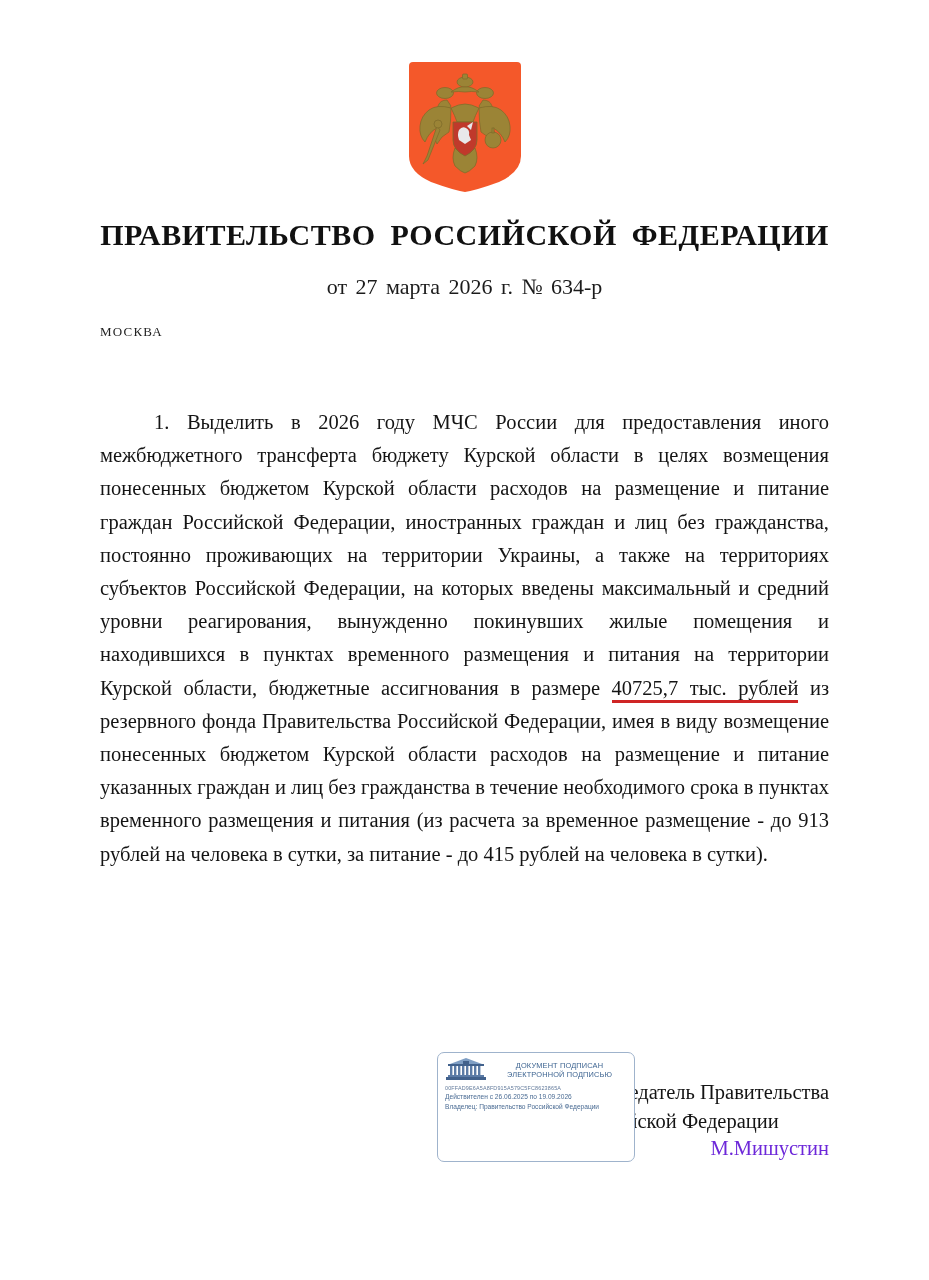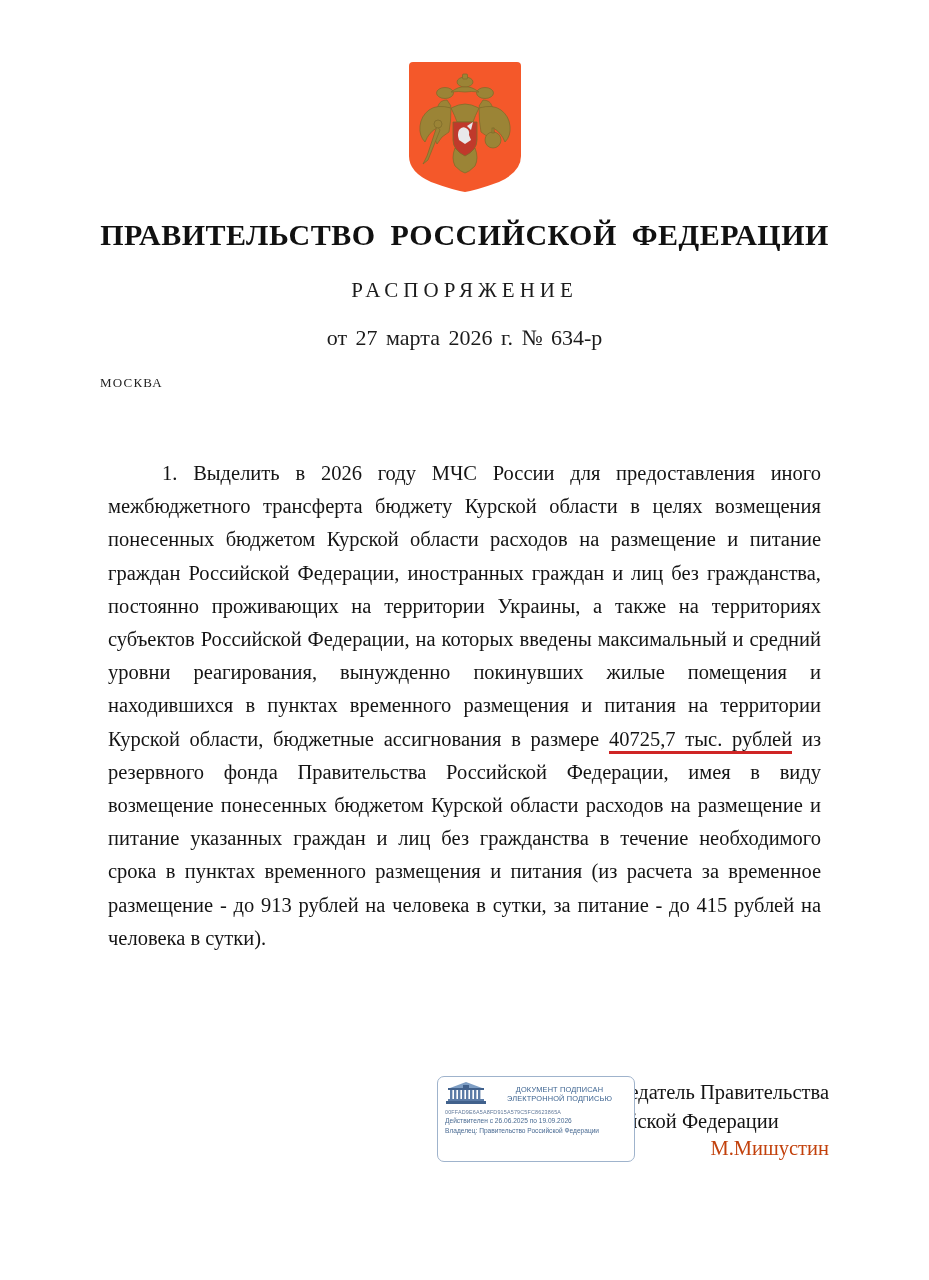--- a/index.html
+++ b/index.html
@@ -71,21 +71,21 @@
   
   .body-text {
     margin-top: 66px;
     font-size: 20.5px;
     line-height: 1.62;
     text-align: justify;
     text-justify: inter-word;
     color: #141414;
   }
   .body-text p {
-    margin: 8px;
+    margin: 0;
     text-indent: 54px;
   }
   .body-text p.p-second {
     margin-top: 2px;
   }
   .hl {
     position: relative;
     white-space: nowrap;
     padding-bottom: 1px;
     border-bottom: 3px solid #cf2525;
@@ -104,32 +104,32 @@
   }
   .sign-role {
     font-size: 20.5px;
     line-height: 1.45;
     color: #141414;
     padding-left: 16px;
     white-space: pre-line;
   }
   .sign-name {
     font-size: 20.5px;
-    color: #c2410c;
+    color: #6d28d9;
     padding-bottom: 2px;
     white-space: nowrap;
   }
 
   
   .estamp {
     position: absolute;
     left: 437px;
     bottom: 118px;
     width: 198px;
-    height: 86px;
+    height: 110px;
     border: 1px solid #9fb3cc;
     border-radius: 7px;
     background: #ffffff;
     box-sizing: border-box;
     padding: 5px 7px 4px 7px;
     font-family: "Liberation Sans", "DejaVu Sans", sans-serif;
     color: #4a6b93;
     overflow: hidden;
   }
   .estamp-head {
@@ -200,21 +200,20 @@
         <path d="M46 62 H70 V80 Q70 90 58 96 Q46 90 46 80 Z" fill="#c0392b" stroke="#7d6a2a" stroke-width="0.8"></path>
         <g fill="#e8e8ea">
           <path d="M52 70 Q55 66 59 68 Q63 70 62 75 L64 80 L58 84 L52 80 Q50 74 52 70 Z"></path>
           <path d="M60 66 L66 62 L64 70 Z"></path>
         </g>
       </svg>
     </div>
   </div>
 
   <div class="doc-title">ПРАВИТЕЛЬСТВО  РОССИЙСКОЙ  ФЕДЕРАЦИИ</div>
-  <div class="doc-subtitle">РАСПОРЯЖЕНИЕ</div>
   <div class="doc-date">от 27 марта 2026 г. № 634-р</div>
   <div class="doc-city">МОСКВА</div>
 
   <div class="body-text">
     <p><span>1. Выделить в 2026 году МЧС России для предоставления иного межбюджетного трансферта бюджету Курской области в целях возмещения понесенных бюджетом Курской области расходов на размещение и питание граждан Российской Федерации, иностранных граждан и лиц без гражданства, постоянно проживающих на территории Украины, а также на территориях субъектов Российской Федерации, на которых введены максимальный и средний уровни реагирования, вынужденно покинувших жилые помещения и находившихся в пунктах временного размещения и питания на территории Курской области, бюджетные ассигнования в размере </span><span class="hl">40725,7 тыс. рублей</span><span> из резервного фонда Правительства Российской Федерации, имея в виду возмещение понесенных бюджетом Курской области расходов на размещение и питание указанных граждан и лиц без гражданства в течение необходимого срока в пунктах временного размещения и питания (из расчета за временное размещение - до 913 рублей на человека в сутки, за питание - до 415 рублей на человека в сутки).</span></p>
   </div>
 
   <div class="sign-area">
     <div class="sign-role">Председатель Правительства
 Российской Федерации</div>

